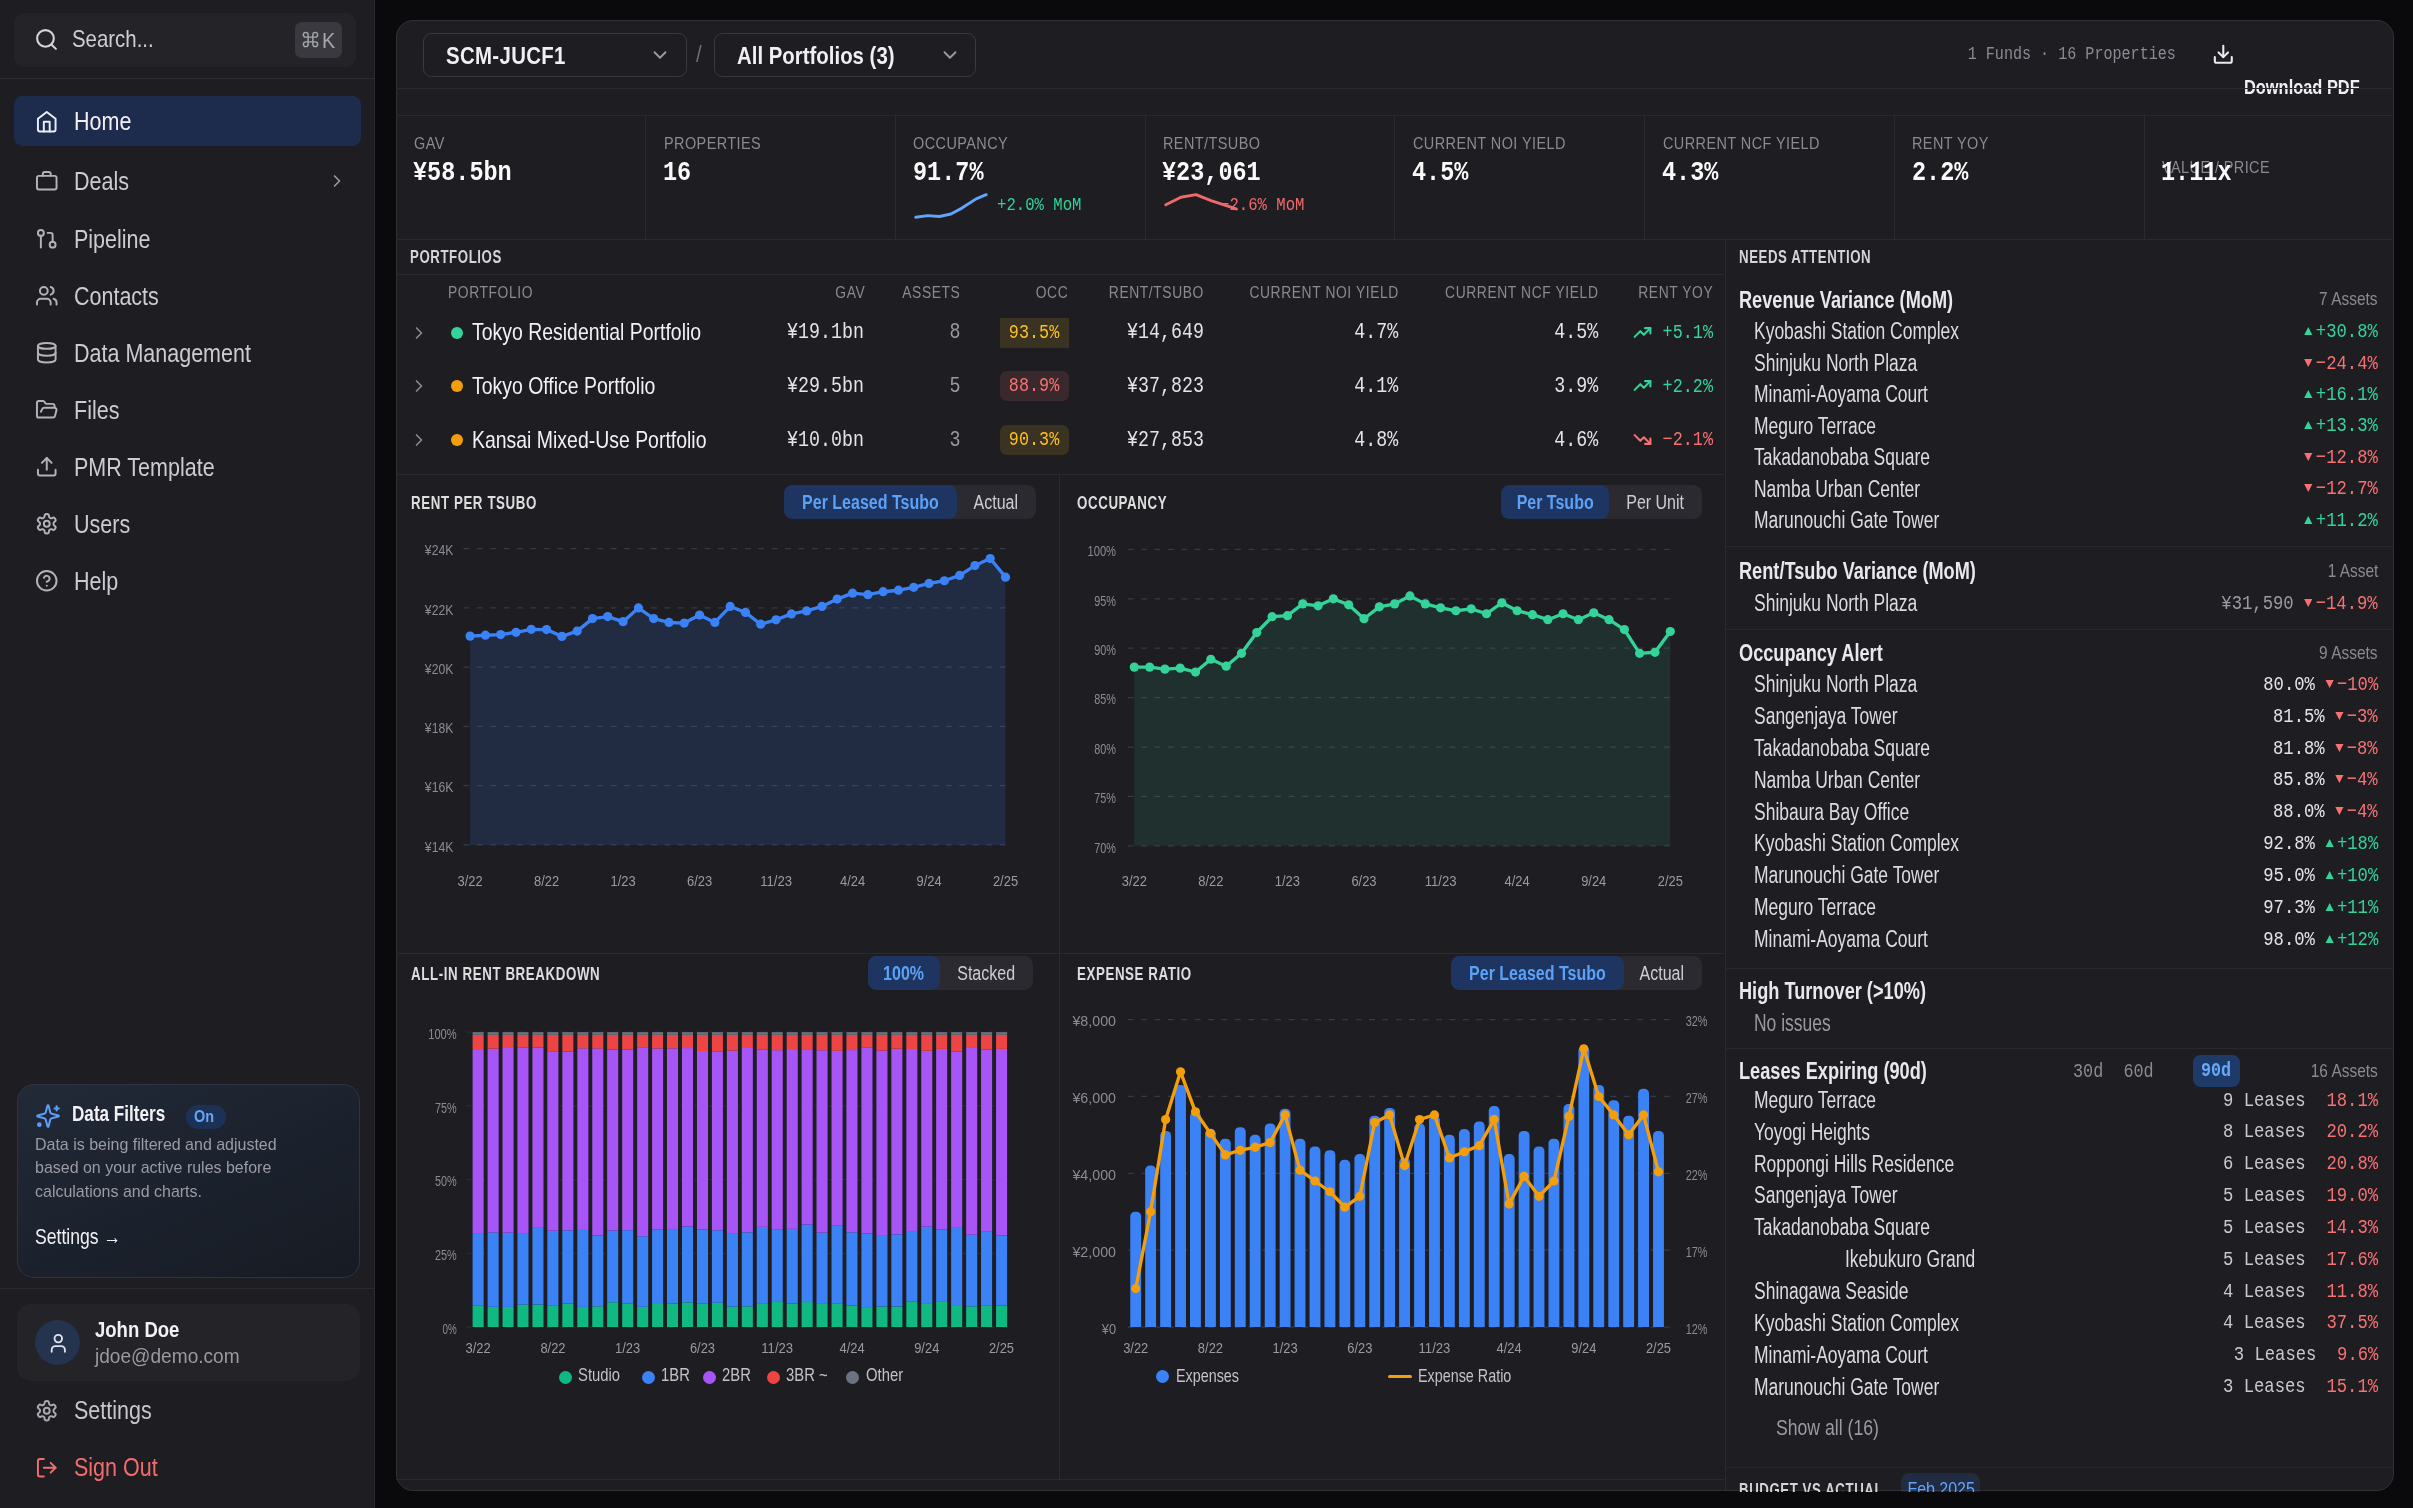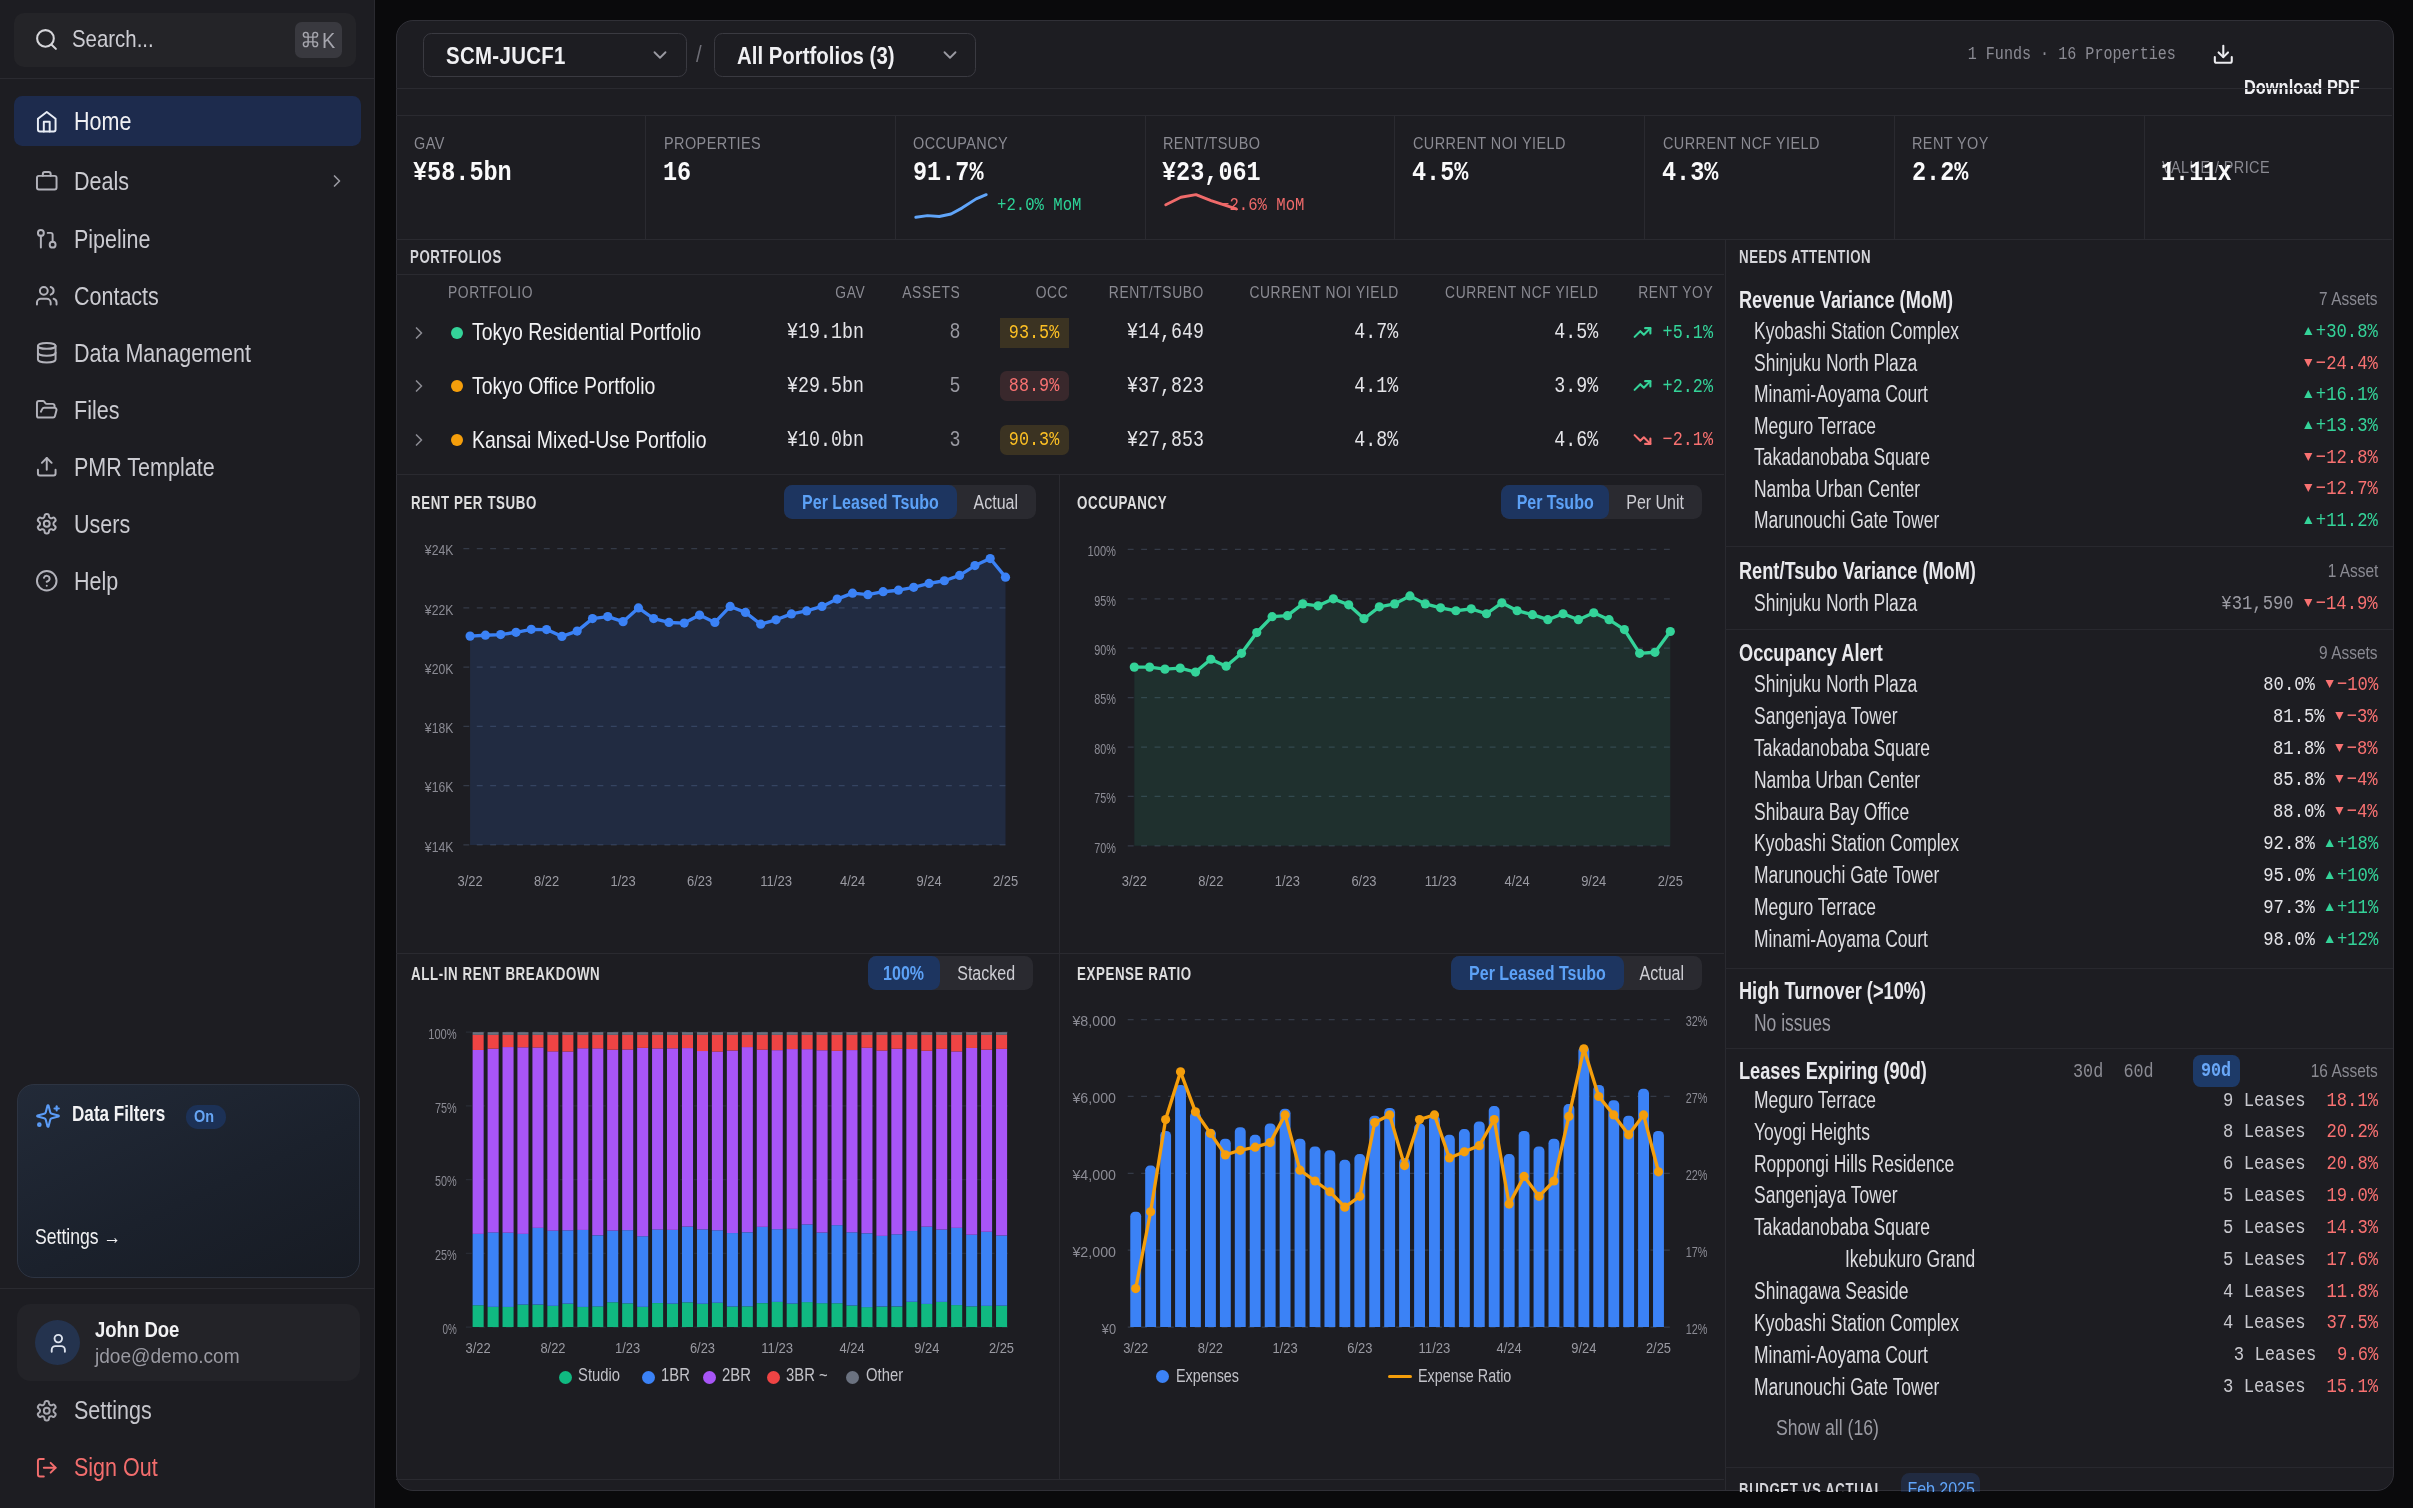--- a/index.html
+++ b/index.html
@@ -86,20 +86,21 @@
 <div class="abs" style="left:74px;top:567px;text-decoration:underline;"><span style="font-size:25px;color:#cbcbd1;transform:scaleX(0.86);">Help</span></div>
 <div class="abs" style="left:17px;top:1084px;width:343px;height:194px;border-radius:17px;background:linear-gradient(155deg,#222a38 0%,#1b212c 55%,#171b23 100%);border:1.3px solid #2d3442"></div>
 <svg class="ic" style="left:35px;top:1103px;color:#5b9cf7;stroke-width:1.9" width="26" height="26" viewBox="0 0 24 24">
       <path d="M9.937 15.5A2 2 0 0 0 8.5 14.063l-6.135-1.582a.5.5 0 0 1 0-.962L8.5 9.936A2 2 0 0 0 9.937 8.5l1.582-6.135a.5.5 0 0 1 .963 0L14.063 8.5A2 2 0 0 0 15.5 9.937l6.135 1.581a.5.5 0 0 1 0 .964L15.5 14.063a2 2 0 0 0-1.437 1.437l-1.582 6.135a.5.5 0 0 1-.963 0z"></path>
       <path d="M20 3v4"></path>
       <path d="M22 5h-4"></path>
       <circle cx="4" cy="20" r="1.2"></circle>
     </svg>
 <div class="abs" style="left:72px;top:1102px;"><span style="font-size:21.4px;color:#f2f2f4;transform:scaleX(0.8);font-weight:700;">Data Filters</span></div>
 <div class="abs" style="left:186px;top:1105px;width:40px;height:23.5px;border-radius:11.7px;background:#1c3156;text-align:center;line-height:23.5px"><span style="font-size:17px;color:#66a5f5;font-weight:600;transform:scaleX(0.85)">On</span></div>
+<div class="abs" style="left:35px;top:1133px;"><span style="font-size:17px;color:#9b9ba4;transform:scaleX(0.94);line-height:23.4px">Data is being filtered and adjusted<br>based on your active rules before<br>calculations and charts.</span></div>
 <div class="abs" style="left:35px;top:1224px;"><span style="font-size:22px;color:#f0f0f2;transform:scaleX(0.8);font-weight:500;">Settings →</span></div>
 <div class="hline" style="left:0;top:1288px;width:375px"></div>
 <div class="abs" style="left:17px;top:1304px;width:343px;height:77px;border-radius:13.4px;background:#232328"></div>
 <div class="abs" style="left:35px;top:1320px;width:45px;height:45px;border-radius:22.6px;background:#24334e"></div>
 <svg class="ic" style="left:47px;top:1332px;color:#dde3ee" width="22.6" height="22.6" viewBox="0 0 24 24">
       <path d="M19 21v-2a4 4 0 0 0-4-4H9a4 4 0 0 0-4 4v2"></path>
       <circle cx="12" cy="7" r="4"></circle>
     </svg>
 <div class="abs" style="left:95px;top:1317px;"><span style="font-size:22.6px;color:#f2f2f4;transform:scaleX(0.82);font-weight:700;">John Doe</span></div>
 <div class="abs" style="left:95px;top:1345px;"><span style="font-size:19.7px;color:#9a9aa2;transform:scaleX(0.97);">jdoe@demo.com</span></div>

